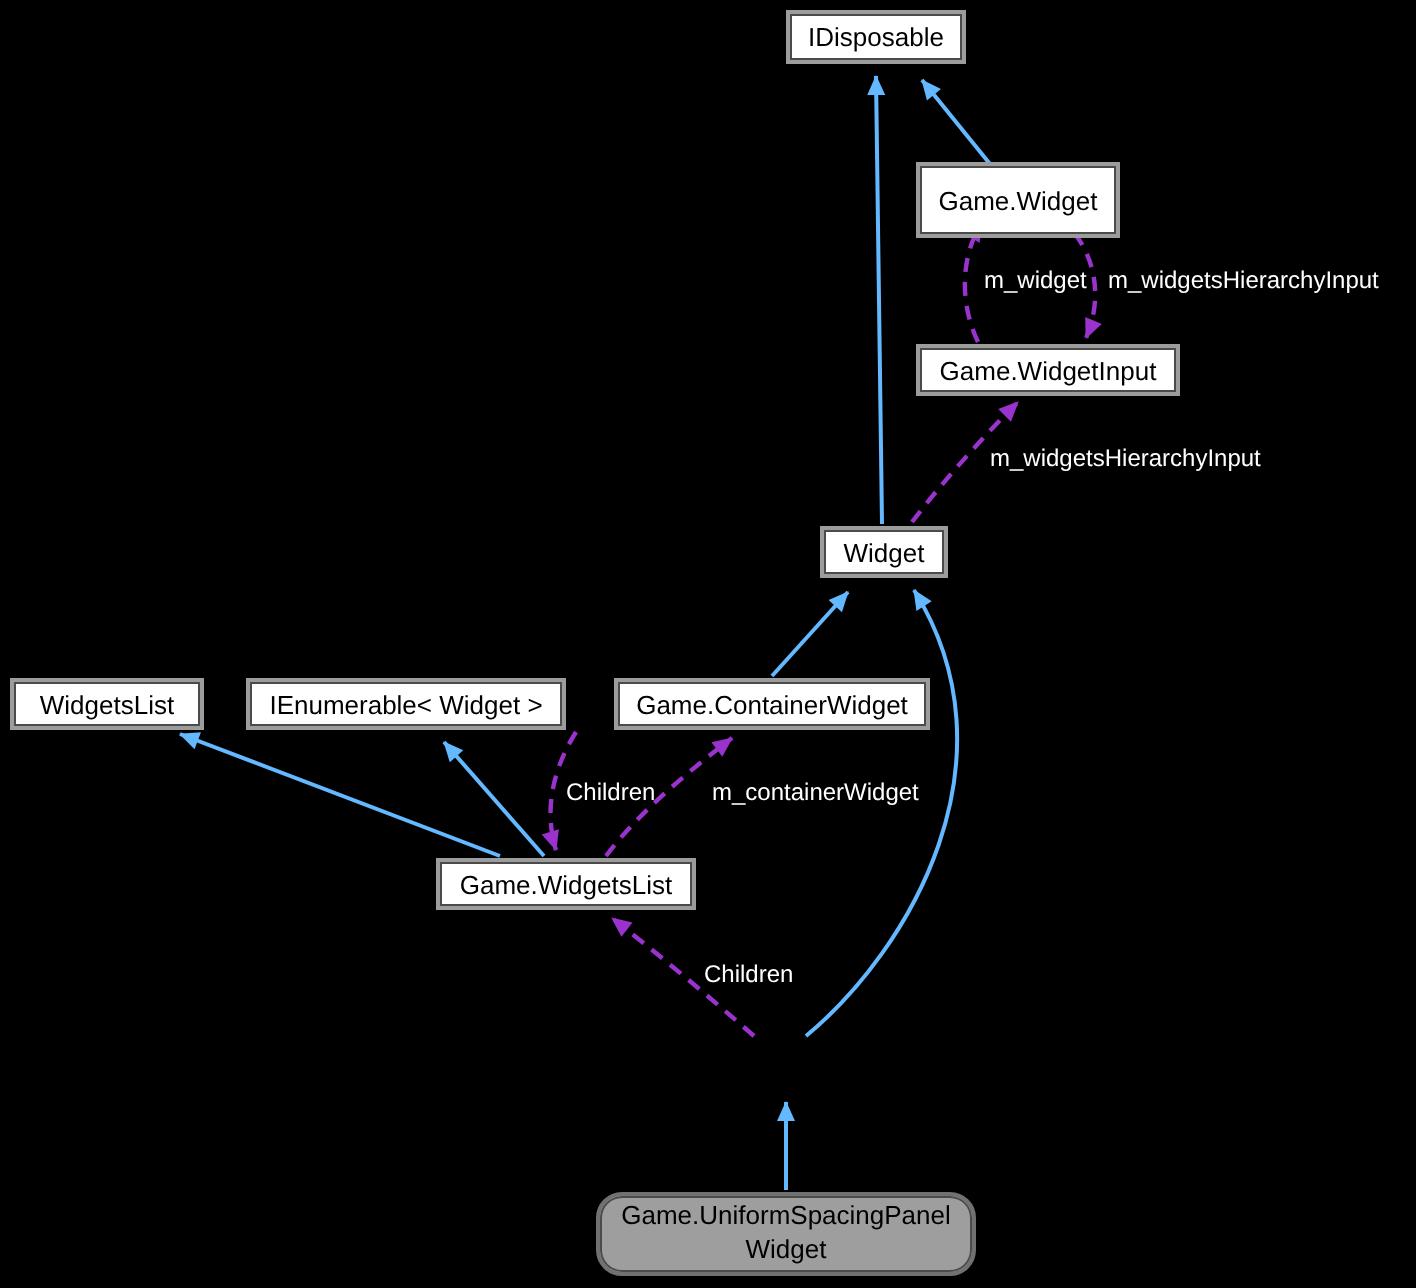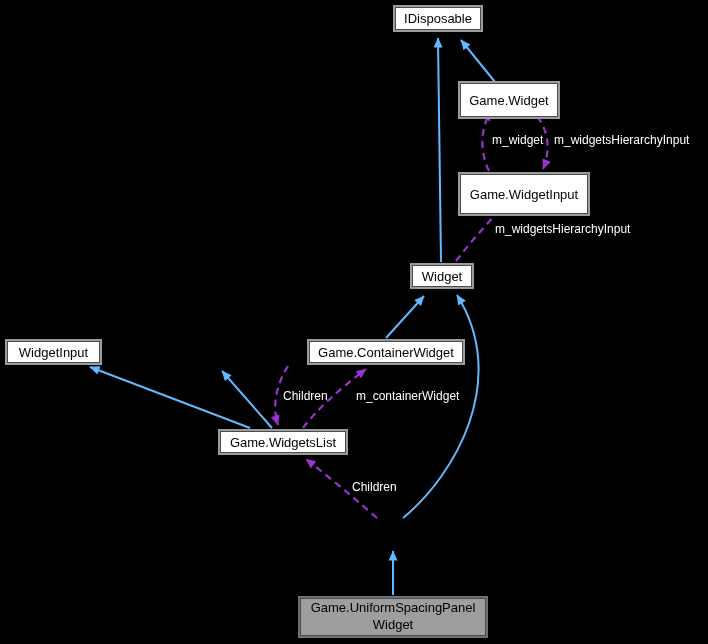--- a/index.html
+++ b/index.html
@@ -45,20 +45,21 @@
     font-size: 13px;
     white-space: nowrap;
     z-index: 2;
     text-align: center;
   }
   .node.focus {
     background: #9e9e9e;
     border-color: #717171;
     flex-direction: column;
     line-height: 1.3;
+    border-radius: 13px;
   }
   .elabel {
     position: absolute;
     color: #ffffff;
     font-size: 12px;
     white-space: nowrap;
     z-index: 3;
   }
 </style>
 </head>
@@ -93,32 +94,35 @@
   </svg>
 
   <div class="node" style="left:393px;top:5px;width:90px;height:27px">
     <span>IDisposable</span>
   </div>
 
   <div class="node" style="left:458px;top:81px;width:102px;height:38px">
     <span>Game.Widget</span>
   </div>
 
-  <div class="node" style="left:458px;top:172px;width:132px;height:44px">
+  <div class="node" style="left:458px;top:172px;width:132px;height:26px">
     <span>Game.WidgetInput</span>
   </div>
 
   <div class="node" style="left:410px;top:263px;width:64px;height:26px">
     <span>Widget</span>
   </div>
 
   <div class="node" style="left:5px;top:339px;width:97px;height:26px">
-    <span>WidgetInput</span>
+    <span>WidgetsList</span>
   </div>
 
+  <div class="node" style="left:123px;top:339px;width:160px;height:26px">
+    <span>IEnumerable&lt; Widget &gt;</span>
+  </div>
 
   <div class="node" style="left:307px;top:339px;width:158px;height:26px">
     <span>Game.ContainerWidget</span>
   </div>
 
   <div class="node" style="left:218px;top:429px;width:130px;height:26px">
     <span>Game.WidgetsList</span>
   </div>
 
 

